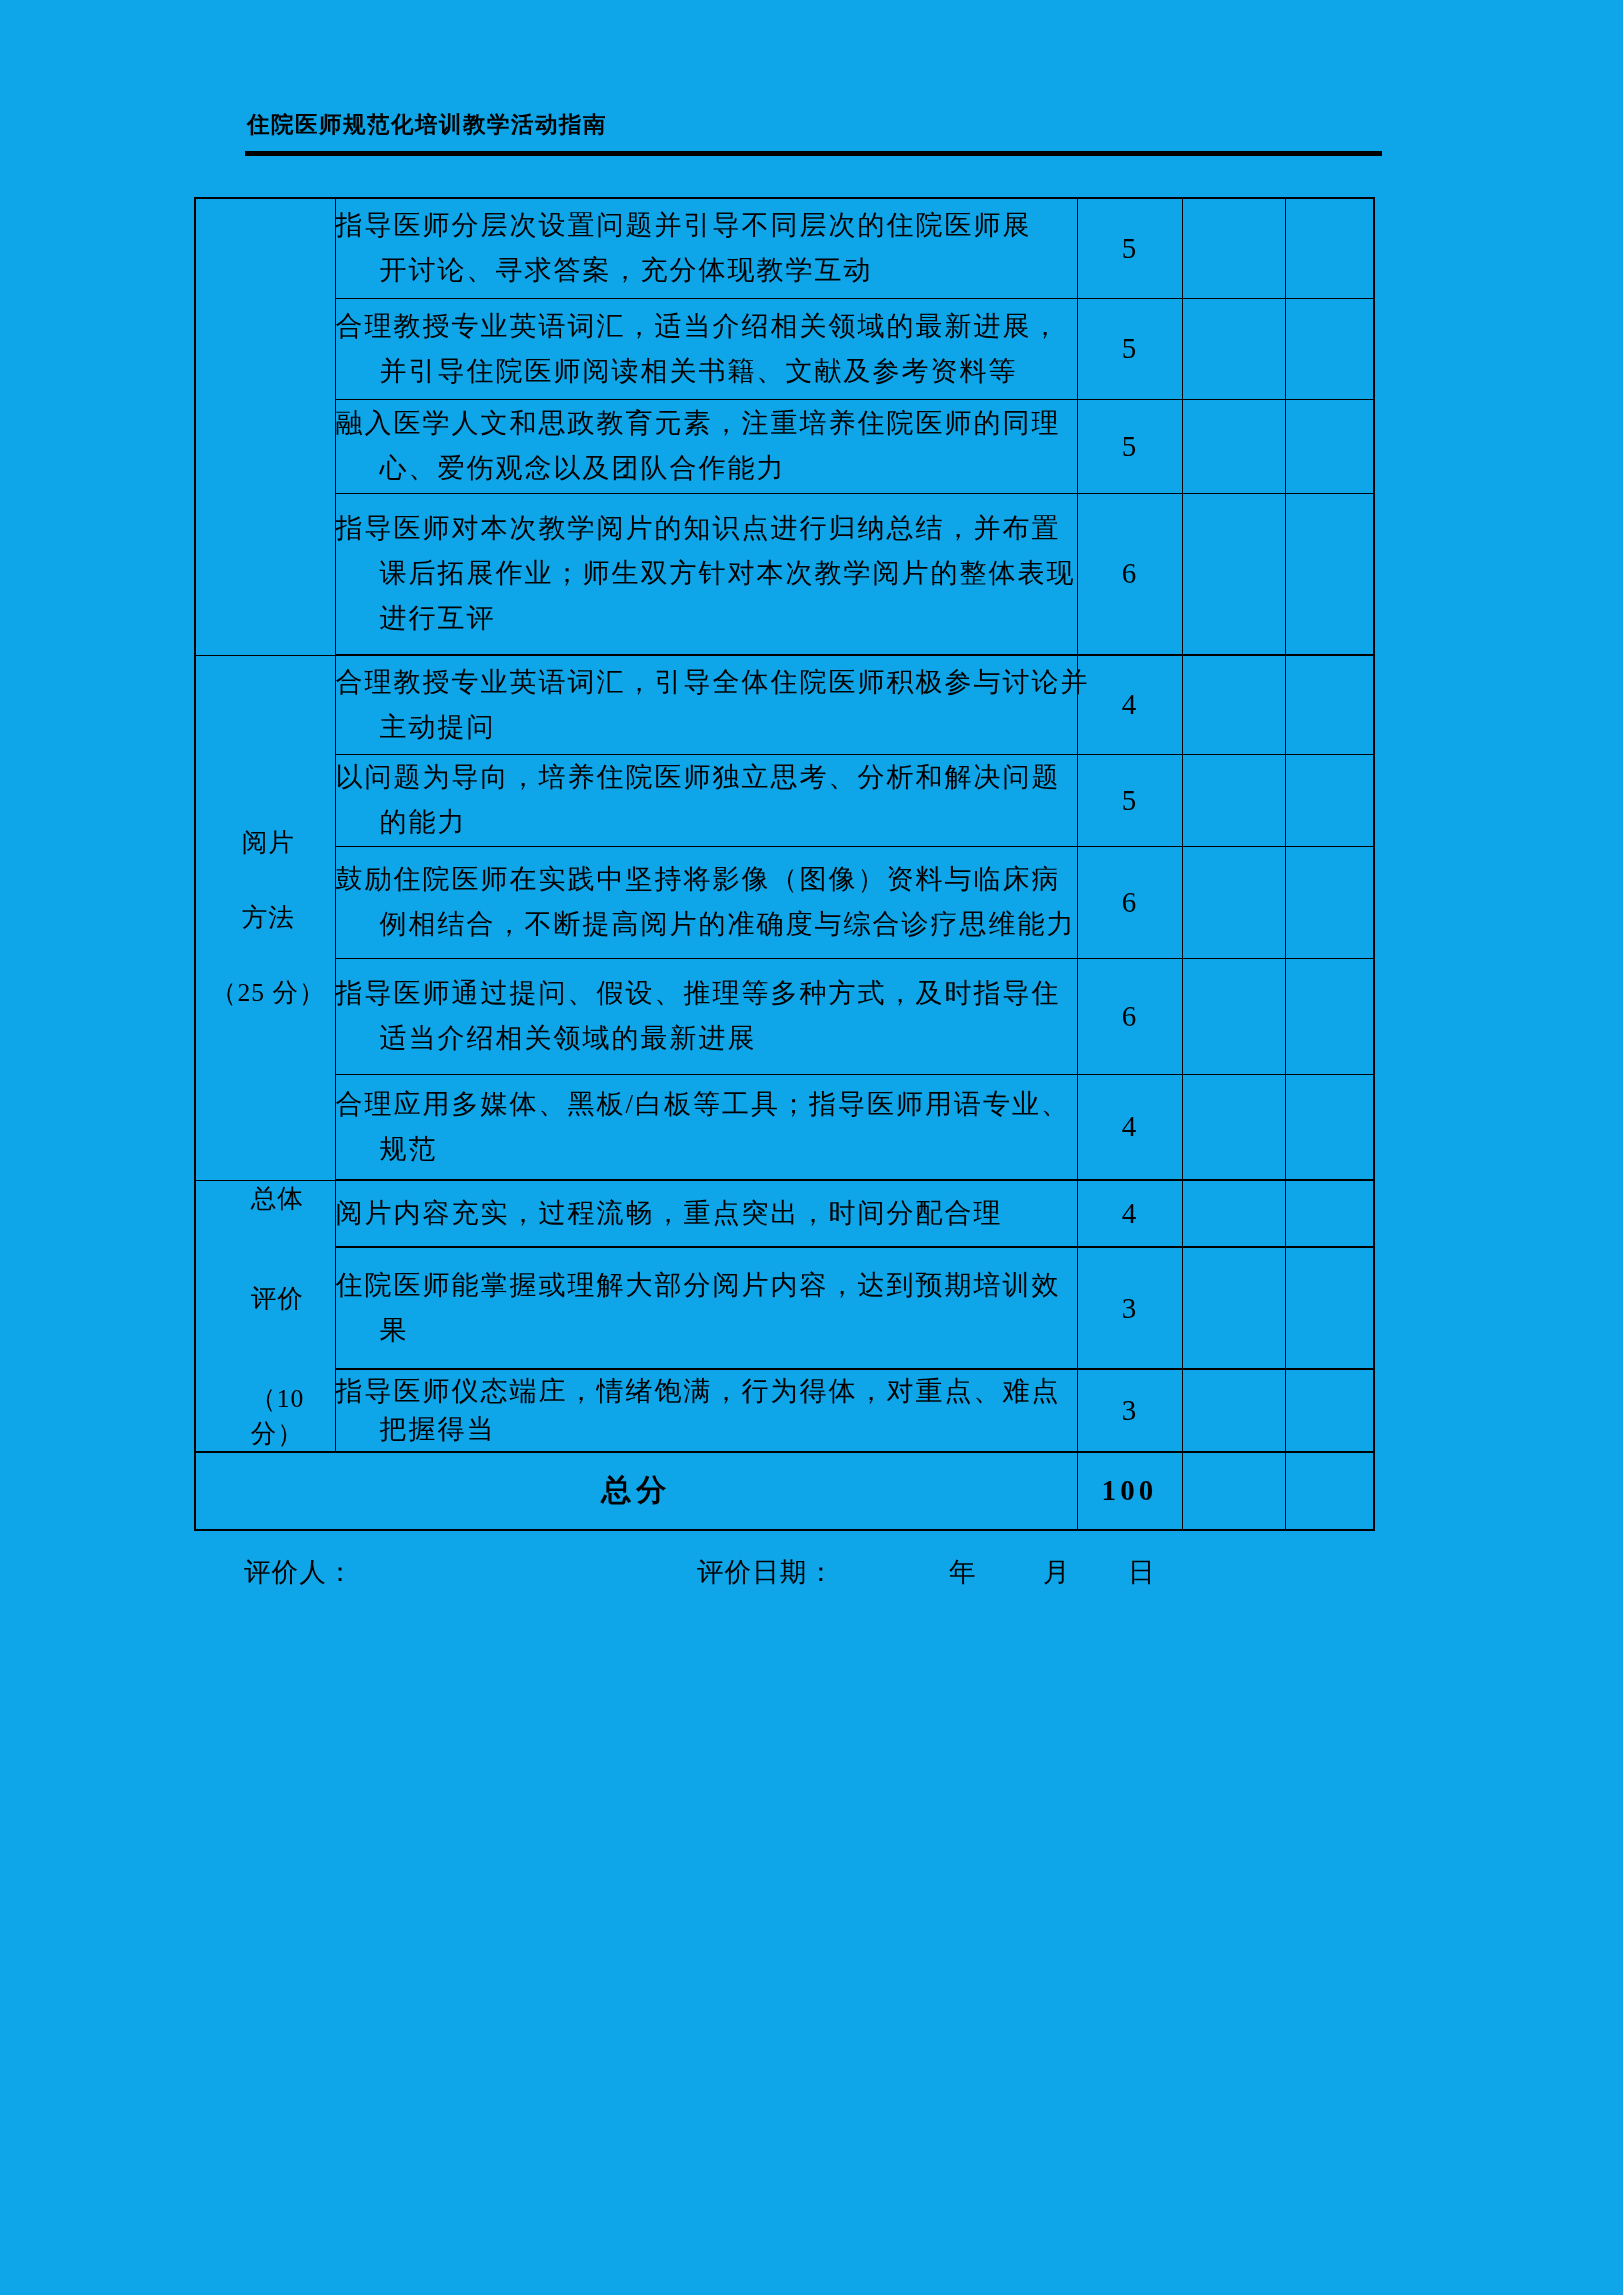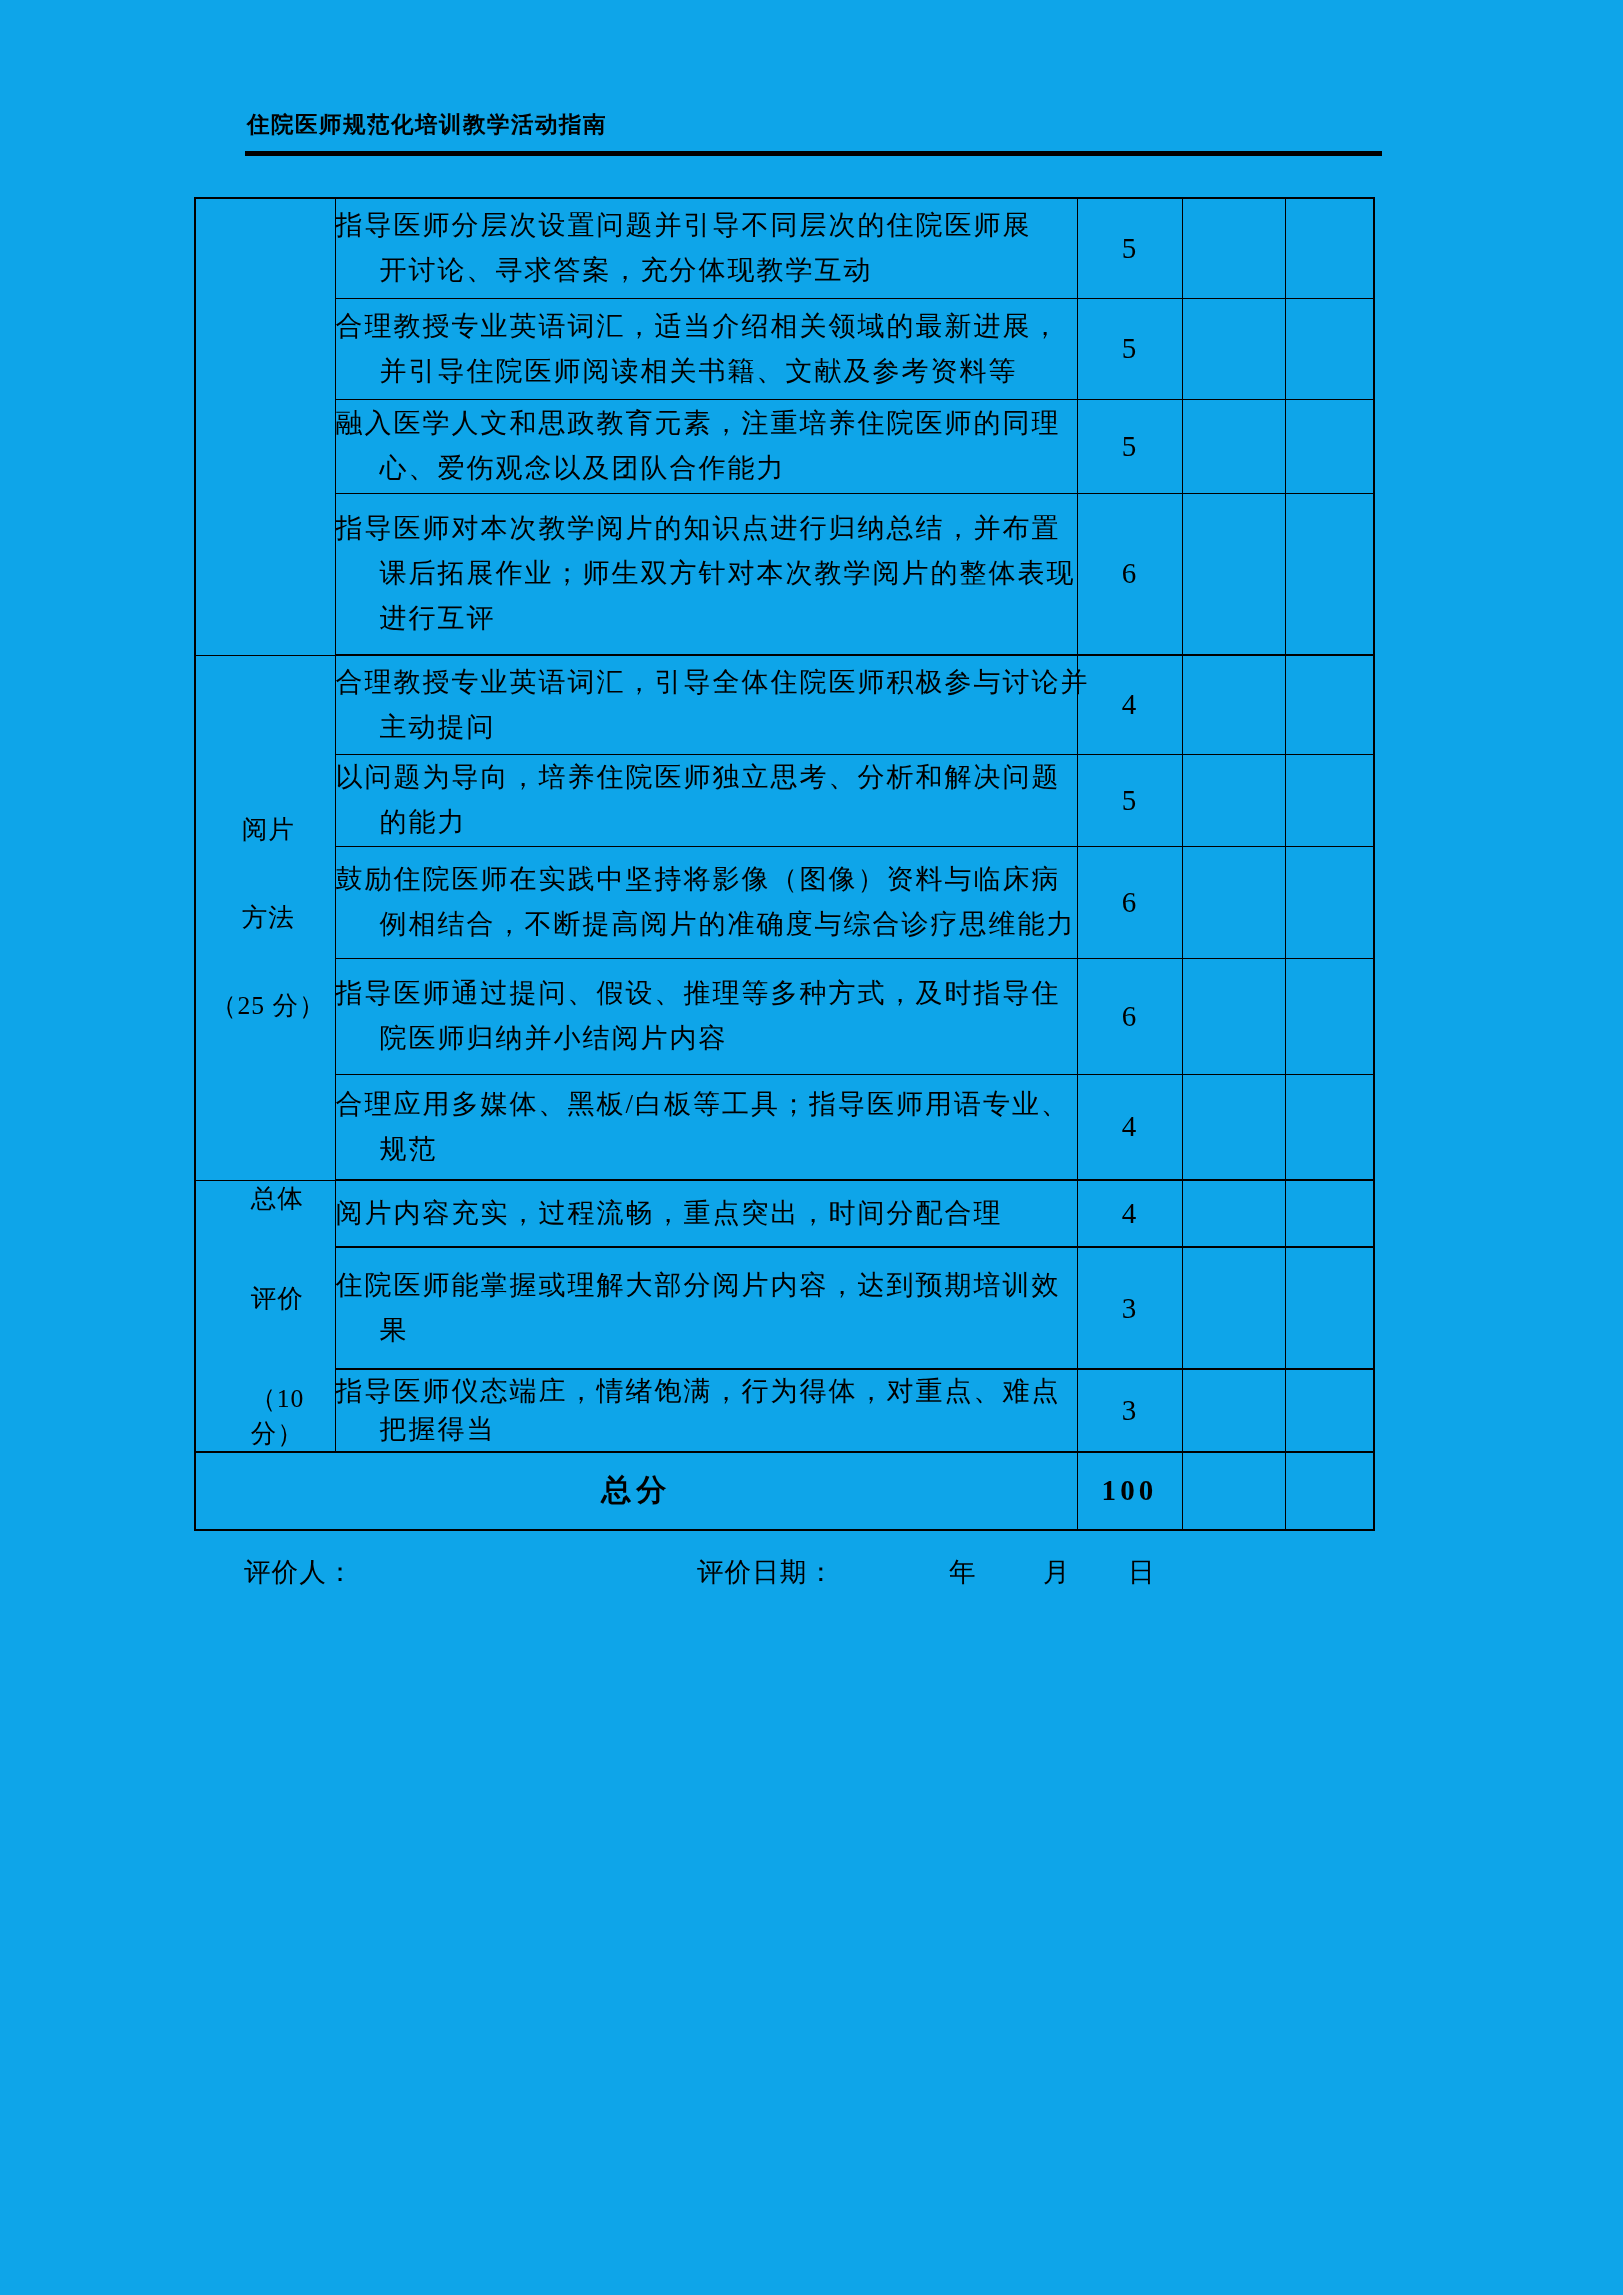--- a/index.html
+++ b/index.html
@@ -34,21 +34,21 @@
   tr.tb > td{border-bottom-width:2.6px;}
   td.criteria{
     padding:3.1px 8.2px 3.1px 17.4px;
     font-size:27px;line-height:45px;letter-spacing:2px;
   }
   .cl{white-space:nowrap;}
   .cl.ind{margin-left:44px;}
   tr.tight .cl{line-height:38px;}
   td.cat{text-align:center;font-size:25.6px;letter-spacing:1px;}
   .cat-inner{display:flex;flex-direction:column;align-items:center;}
-  .cat-inner.gapB{gap:53px;padding-left:6px;}
+  .cat-inner.gapB{gap:40px;padding-left:6px;}
   .cat-inner.gapC{gap:65px;margin-left:24px;}
   td.score{text-align:center;font-size:29px;letter-spacing:1px;}
   td.total-label{
     text-align:center;font-weight:700;
     font-size:30px;letter-spacing:5.1px;
   }
   td.total-score{font-weight:700;letter-spacing:4.1px;margin-left:43px;}
   .footer-item{
     position:absolute;top:1554px;
     font-size:26.6px;letter-spacing:1px;white-space:nowrap;
@@ -152,21 +152,21 @@
         <div class="cl">鼓励住院医师在实践中坚持将影像（图像）资料与临床病</div>
         <div class="cl ind">例相结合，不断提高阅片的准确度与综合诊疗思维能力</div>
       </td>
       <td class="score">6</td>
       <td class="blank"></td>
       <td class="blank"></td>
     </tr>
     <tr style="height:116px">
       <td class="criteria">
         <div class="cl">指导医师通过提问、假设、推理等多种方式，及时指导住</div>
-        <div class="cl ind">院医师归纳并小结阅片内容</div>
+        <div class="cl ind">适当介绍相关领域的最新进展</div>
       </td>
       <td class="score">6</td>
       <td class="blank"></td>
       <td class="blank"></td>
     </tr>
     <tr class="tb" style="height:106px">
       <td class="criteria">
         <div class="cl">合理应用多媒体、黑板/白板等工具；指导医师用语专业、</div>
         <div class="cl ind">规范</div>
       </td>

